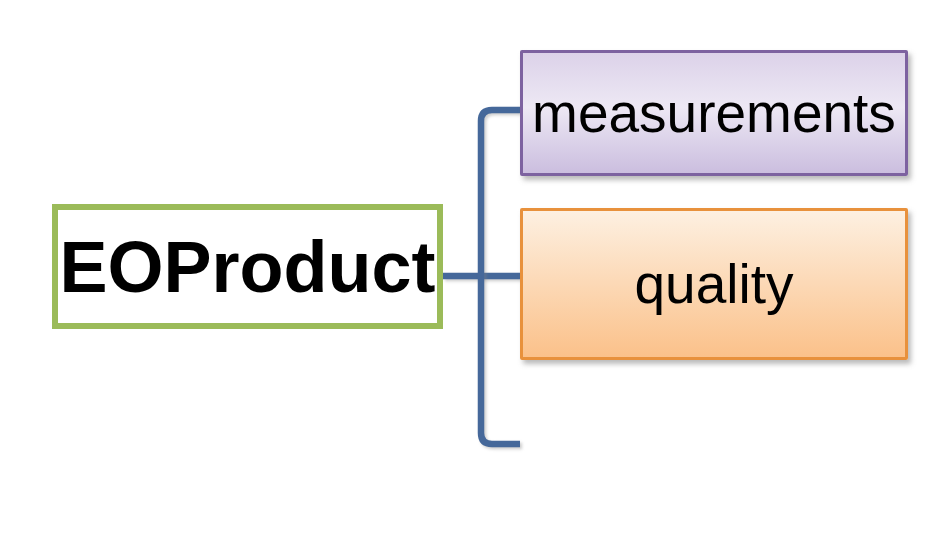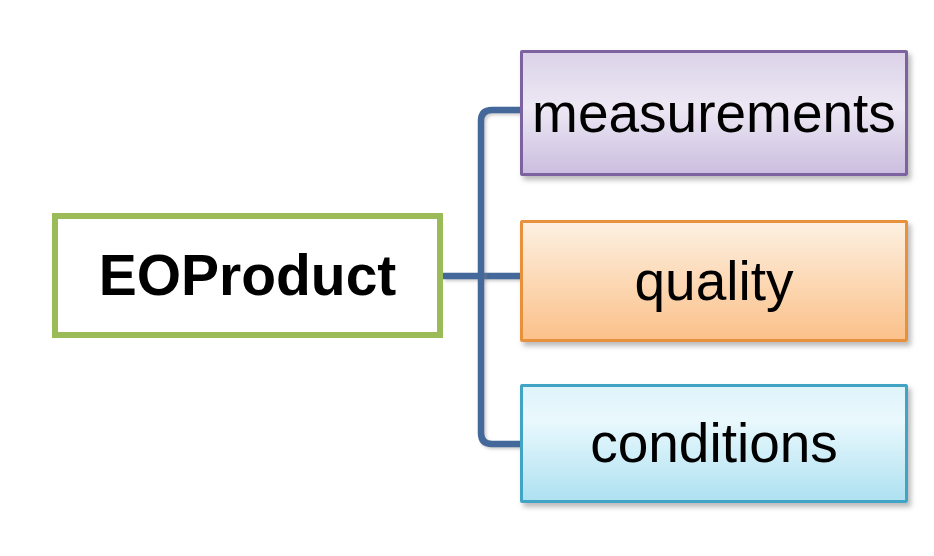--- a/index.html
+++ b/index.html
@@ -35,46 +35,46 @@
     align-items: center;
     justify-content: center;
     color: #000000;
   }
   .node-label {
     white-space: nowrap;
     line-height: 1;
   }
   .root {
     left: 52px;
-    top: 213px;
+    top: 204px;
     width: 391px;
     height: 125px;
     background: #ffffff;
     border: 6px solid #9BBB59;
     font-weight: bold;
-    font-size: 57px;
+    font-size: 72px;
   }
   .child {
     left: 520px;
     width: 388px;
     border-style: solid;
     border-width: 3px;
     border-radius: 2px;
     font-size: 55px;
     box-shadow: 3px 4px 5px rgba(120,120,120,0.50);
   }
   .child--measurements {
     top: 50px;
     height: 126px;
     border-color: #7D62A0;
     background: linear-gradient(to bottom, #DCD2E9 0%, #EDE8F4 45%, #CBBEDF 100%);
   }
   .child--quality {
-    top: 220px;
-    height: 122px;
+    top: 208px;
+    height: 152px;
     border-color: #E8913C;
     background: linear-gradient(to bottom, #FDF0E1 0%, #FBC18A 100%);
   }
   .child--conditions {
     top: 384px;
     height: 119px;
     border-color: #41A4C4;
     background: linear-gradient(to bottom, #DFF4FB 0%, #E9F8FD 30%, #AEE1F1 100%);
   }
 </style>
@@ -93,17 +93,14 @@
   </div>
 
   <div class="node child child--measurements">
     <span class="node-label">measurements</span>
   </div>
 
   <div class="node child child--quality">
     <span class="node-label">quality</span>
   </div>
 
-  <div class="node child child--conditions">
-    <span class="node-label">conditions</span>
-  </div>
 
 </div>
 
 </body></html>

